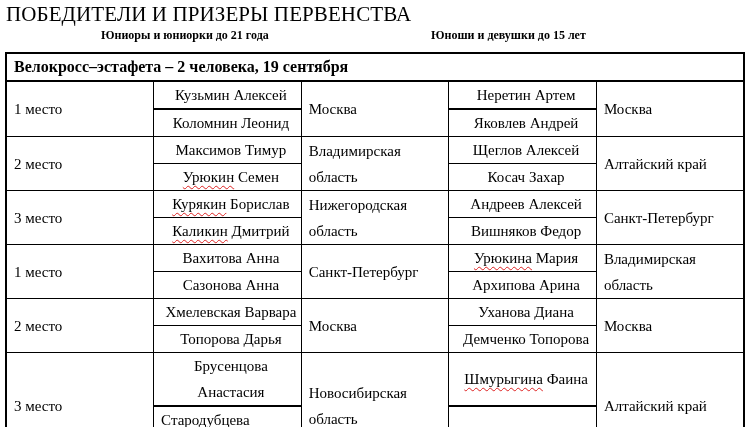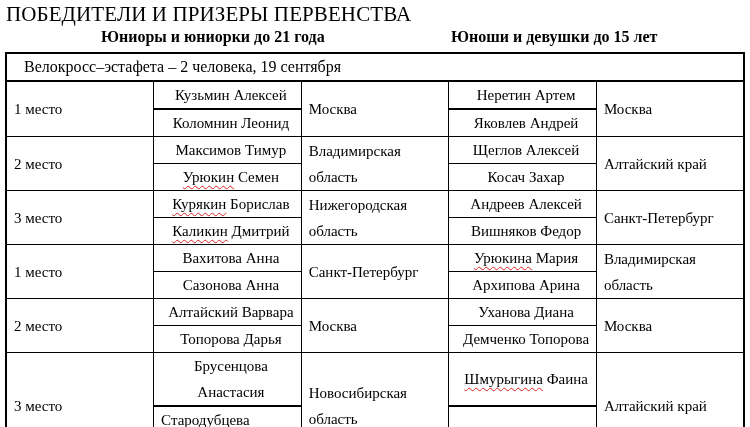--- a/index.html
+++ b/index.html
@@ -1,30 +1,30 @@
 <!DOCTYPE html>
 <html><head>
 <meta charset="utf-8">
 <style>
   html, body { margin: 0; padding: 0; background: #ffffff; }
   body { width: 750px; height: 427px; position: relative; overflow: hidden;
          font-family: "Liberation Serif", "DejaVu Serif", serif; color: #000; }
   .title { position: absolute; left: 6px; top: 2px; font-size: 21px; font-weight: normal; letter-spacing: 0.1px; }
-  .sub { position: absolute; top: 28px; font-size: 16px; font-weight: bold; font-family: Liberation Serif, serif; }
+  .sub { position: absolute; top: 28px; font-size: 12px; font-weight: bold; font-family: Liberation Serif, serif; }
   .sub.left { left: 101px; }
-  .sub.right { left: 451px; }
+  .sub.right { left: 431px; }
   table { position: absolute; left: 5px; top: 52px; width: 740px; border-collapse: collapse;
           table-layout: fixed; font-size: 15px; }
   td { border: 1px solid #000; padding: 0 0 0 7px; vertical-align: middle; line-height: 26px; }
   td.place { width: 79px; }
   td.name1 { width: 189px; }
   td.reg1 { width: 135px; }
   td.name2 { width: 158px; margin-left: 34px; }
   td.reg2 { }
-  tr.head td { border: 2px solid #000; font-weight: normal; font-size: 16px; height: 25px; padding-left: 17px; }
+  tr.head td { border: 2px solid #000; font-weight: bold; font-size: 16px; height: 25px; padding-left: 7px; }
   tr.r td.name { height: 26px; text-align: center; }
   tr.split td.name1, tr.split td.name2 { border-bottom: 2px solid #000; }
   .outer-l { border-left: 2px solid #000 !important; }
   .outer-r { border-right: 2px solid #000 !important; }
   tr.last td { border-bottom: 2px solid #000; }
   .spell { text-decoration: underline wavy #d22; text-decoration-thickness: 1px; text-underline-offset: 3px; }
   .reg { line-height: 26px; }
 </style>
 </head>
 <body>
@@ -82,21 +82,21 @@
     <td class="name name2"><span class="spell">Урюкина</span> Мария</td>
     <td class="reg2 reg outer-r" rowspan="2">Владимирская область</td>
   </tr>
   <tr class="r">
     <td class="name name1">Сазонова Анна</td>
     <td class="name name2">Архипова Арина</td>
   </tr>
 
   <tr class="r">
     <td class="place outer-l" rowspan="2">2 место</td>
-    <td class="name name1">Алтайский Варвара</td>
+    <td class="name name1">Хмелевская Варвара</td>
     <td class="reg1 reg" rowspan="2">Москва</td>
     <td class="name name2">Уханова Диана</td>
     <td class="reg2 reg outer-r" rowspan="2">Москва</td>
   </tr>
   <tr class="r">
     <td class="name name1">Топорова Дарья</td>
     <td class="name name2">Демченко Топорова</td>
   </tr>
 
   <tr class="r split">

